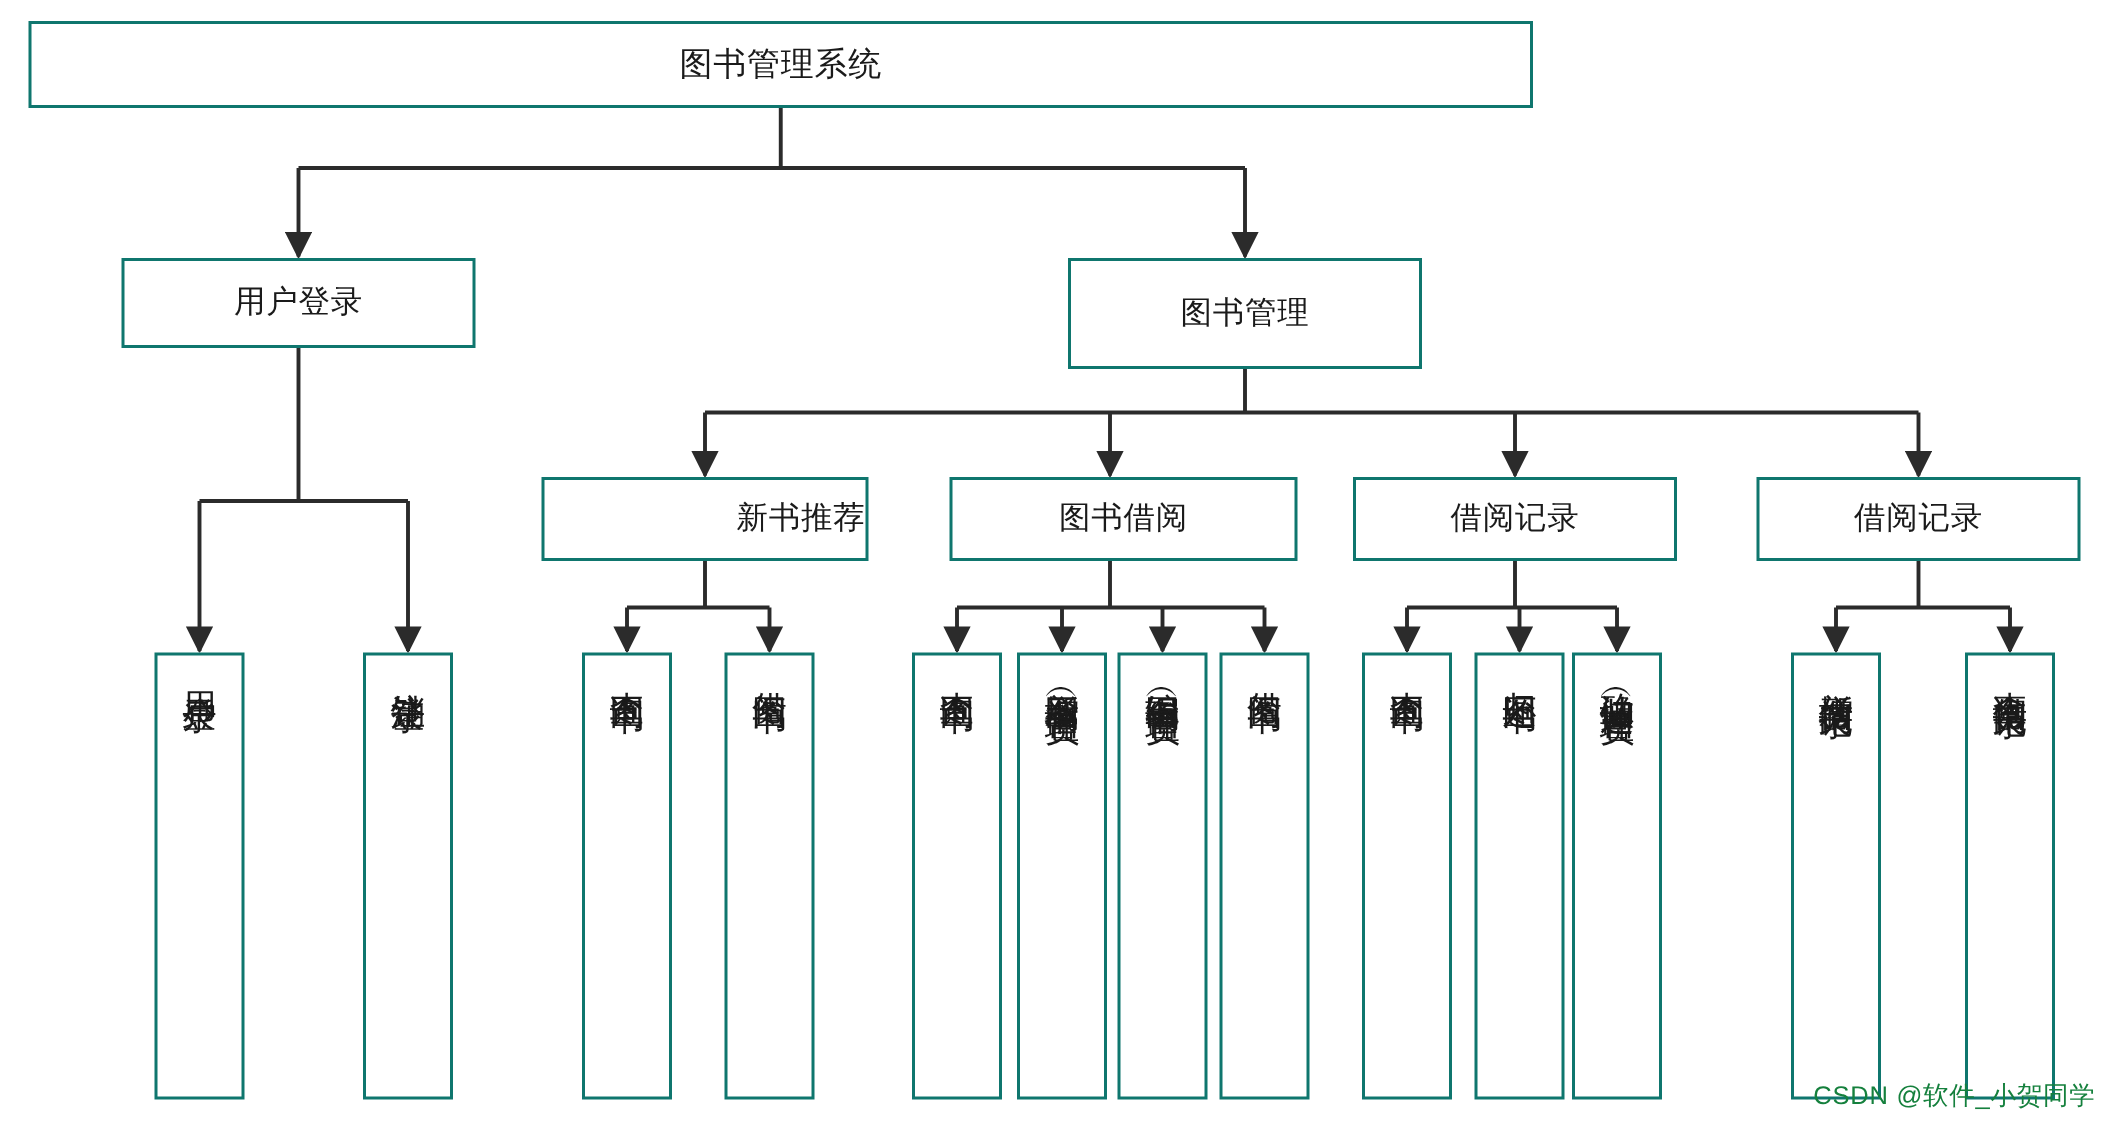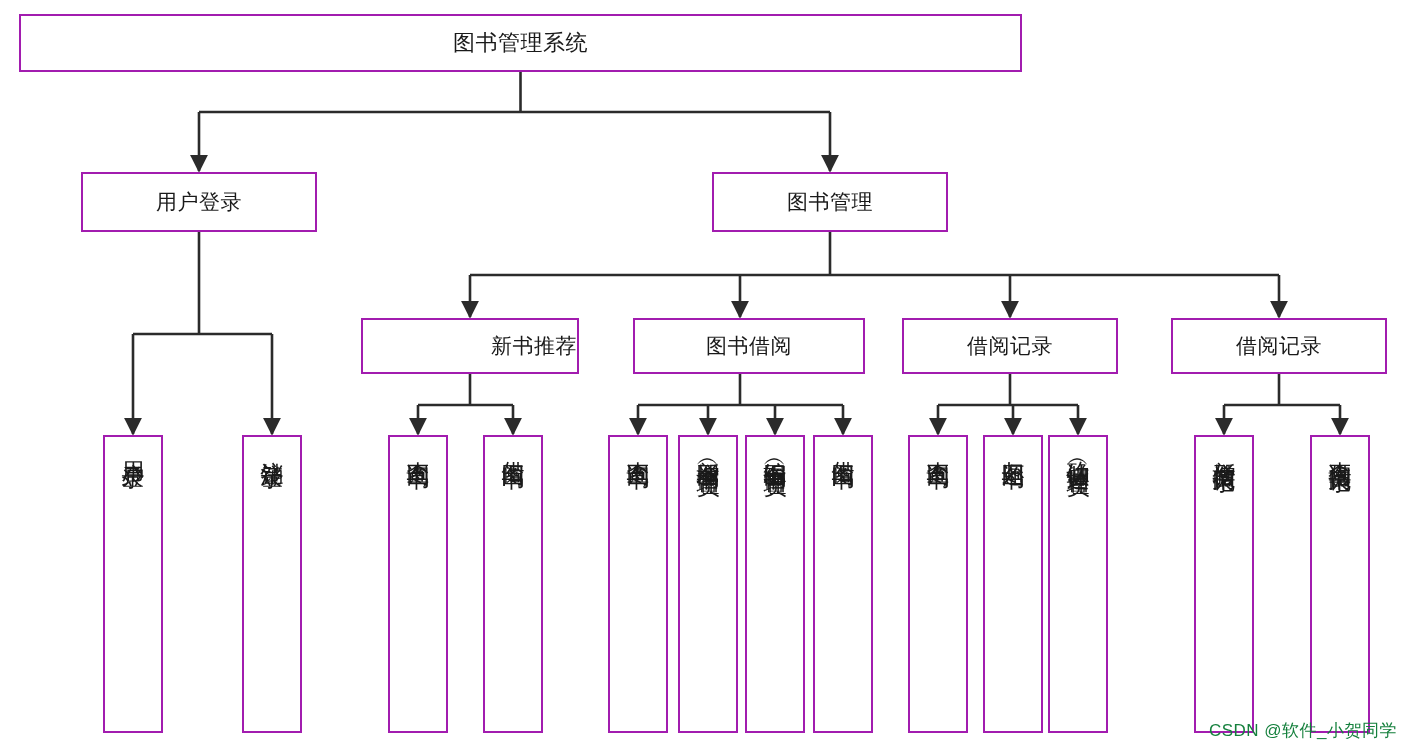--- a/index.html
+++ b/index.html
@@ -22,21 +22,21 @@
     left: 0;
     top: 0;
     width: 1405px;
     height: 747px;
     pointer-events: none;
   }
   .node {
     position: absolute;
     box-sizing: border-box;
     background: #ffffff;
-    border: 2px solid #a21caf;
+    border: 2px solid #0f766e;
     display: flex;
     align-items: center;
     justify-content: center;
     color: #1a1a1a;
   }
   .node .lbl {
     display: block;
     text-align: center;
     line-height: 1.28;
   }
@@ -115,21 +115,21 @@
         <path d="M 1340 405 L 1340 434" marker-end="url(#arrow)"></path>
       </g>
   </svg>
   <div id="nodes">
       <div class="node horiz root" style="left: 19px; top: 14px; width: 1003px; height: 58px;">
         <span class="lbl">图书管理系统</span>
       </div>
       <div class="node horiz" style="left: 81px; top: 172px; width: 236px; height: 60px;">
         <span class="lbl">用户登录</span>
       </div>
-      <div class="node horiz" style="left: 712px; top: 172px; width: 236px; height: 60px;">
+      <div class="node horiz" style="left: 712px; top: 172px; width: 236px; height: 74px;">
         <span class="lbl">图书管理</span>
       </div>
       <div class="node horiz" style="left: 361px; top: 318px; width: 218px; height: 56px; justify-content: flex-end;">
         <span class="lbl">新书推荐</span>
       </div>
       <div class="node horiz" style="left: 633px; top: 318px; width: 232px; height: 56px;">
         <span class="lbl">图书借阅</span>
       </div>
       <div class="node horiz" style="left: 902px; top: 318px; width: 216px; height: 56px;">
         <span class="lbl">借阅记录</span>

